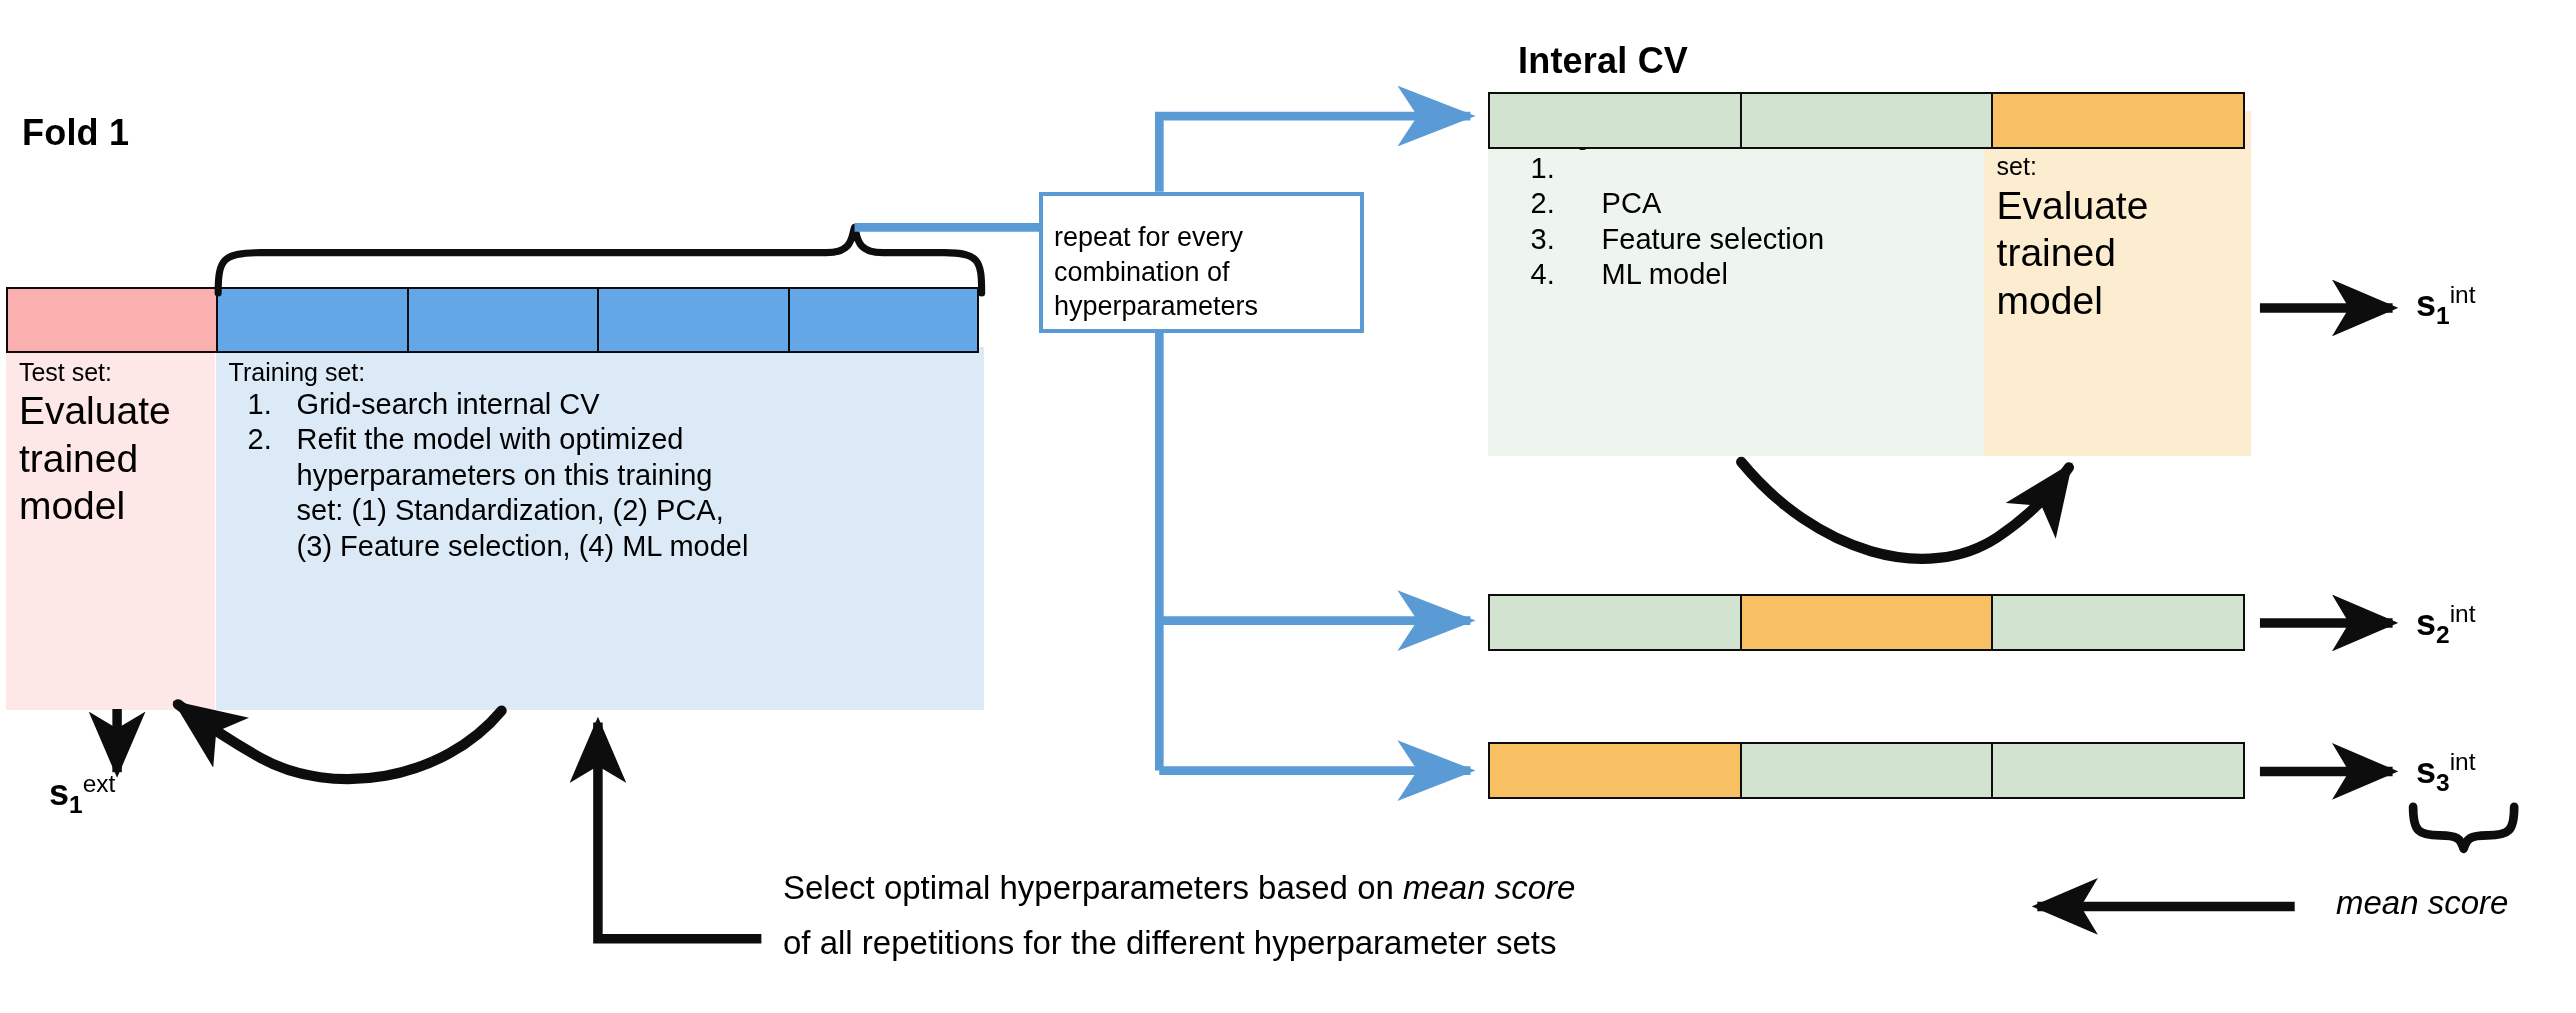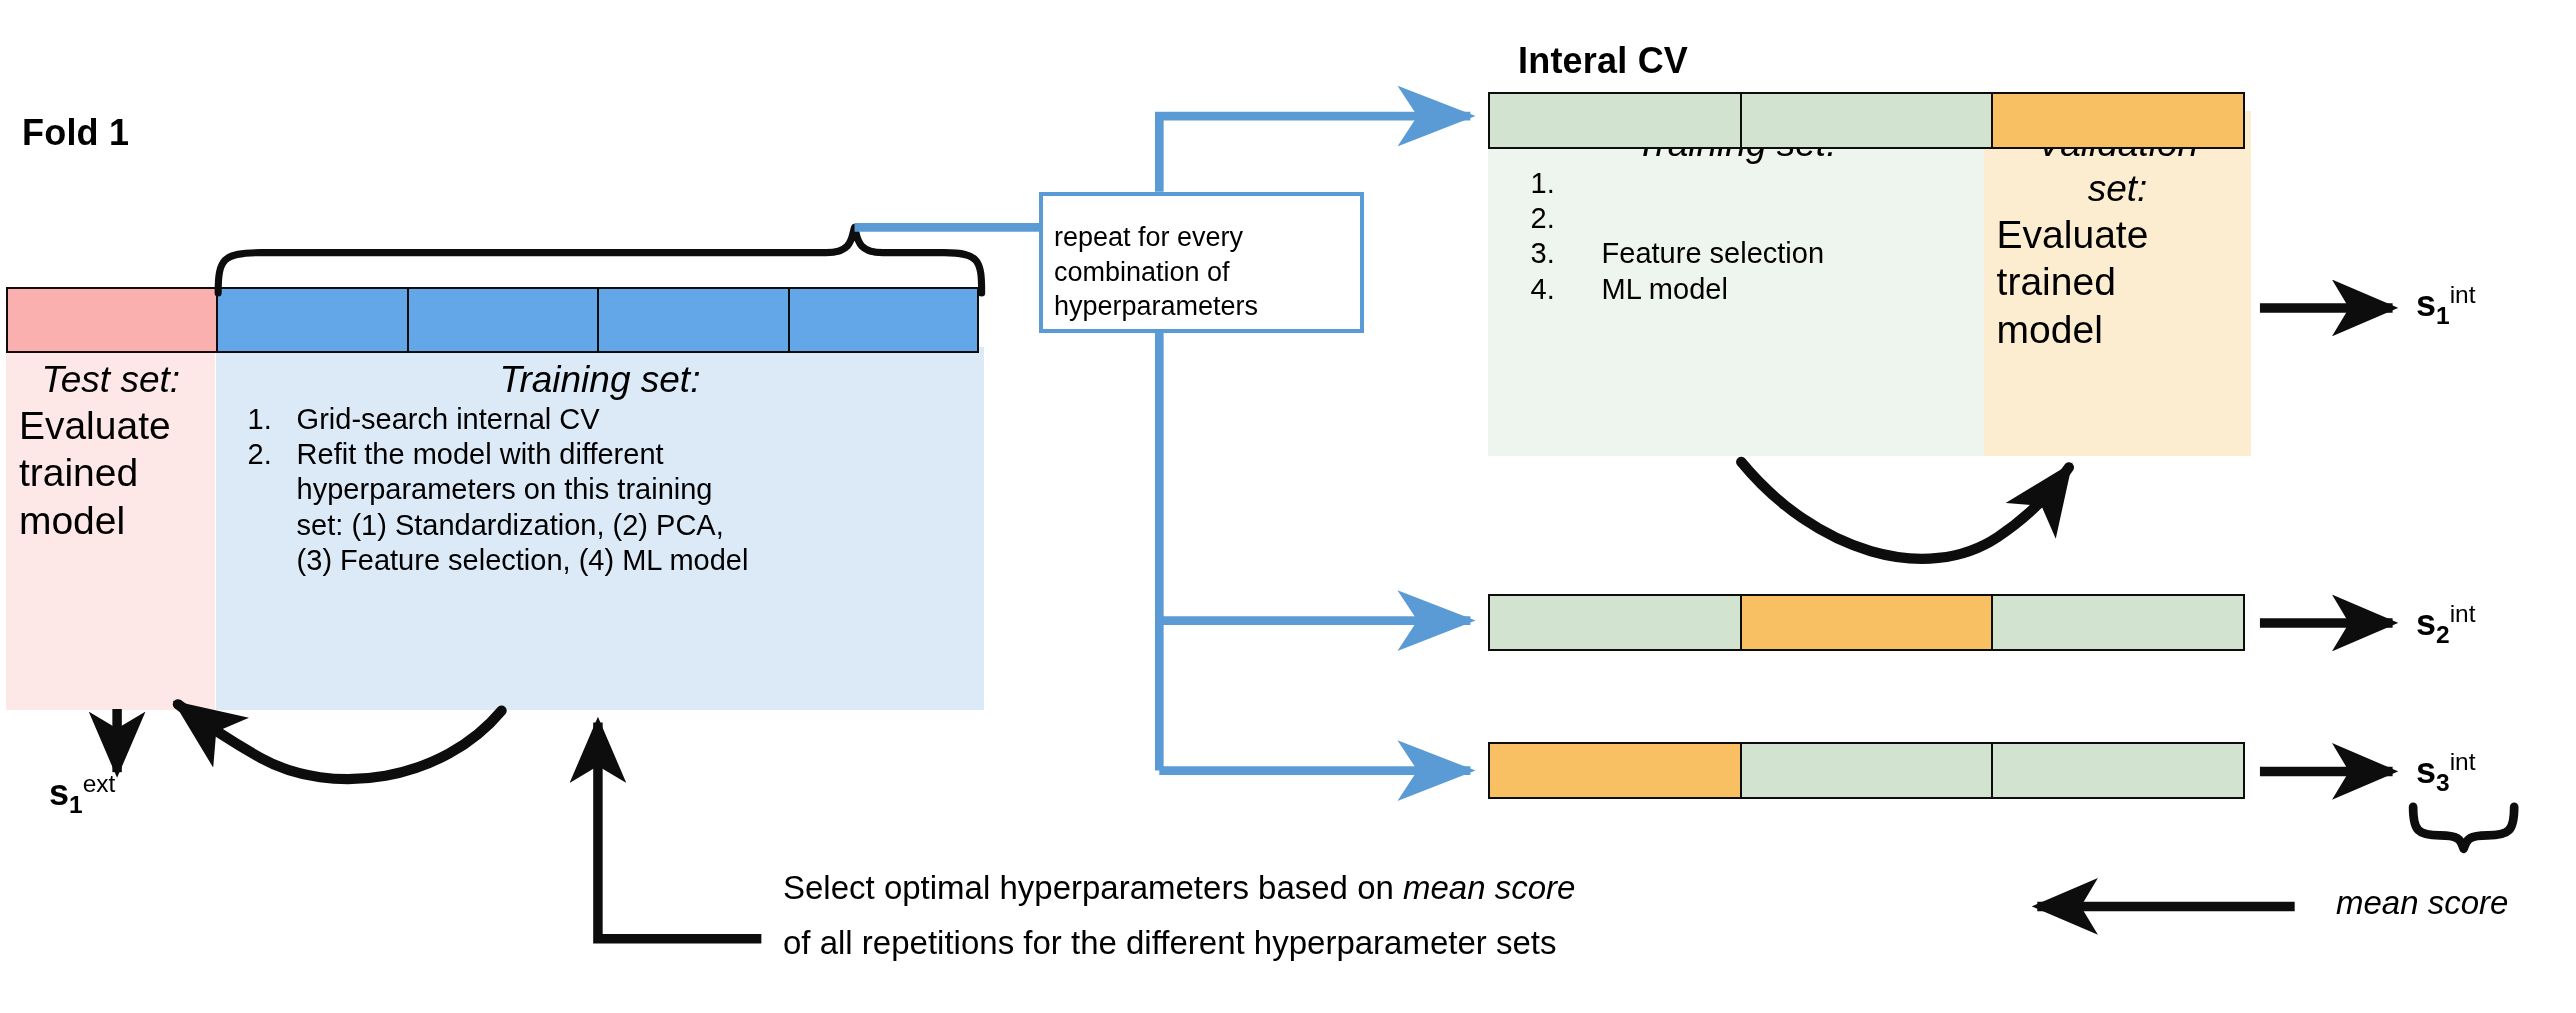--- a/index.html
+++ b/index.html
@@ -12,21 +12,21 @@
   
   .heading{font-weight:bold;font-size:36px;letter-spacing:0.2px;white-space:nowrap;}
 
   
   .strip{position:absolute;display:flex;box-sizing:border-box;}
   .cell{box-sizing:border-box;border:2.4px solid #0d0d0d;margin-left:-2.4px;}
   .cell:first-child{margin-left:0;}
 
   
   .panel{position:absolute;box-sizing:border-box;padding:9.5px 12.6px 8px 12.6px;}
-  .panel .hdr{font-style:italic;font-size:37px;line-height:1.22;white-space:nowrap;text-align:center;}
+  .panel .hdr{font-size:25px;line-height:1.22;white-space:nowrap;}
   .panel .plain{font-size:39px;line-height:1.22;}
   ol.steps{margin:0;padding:0;list-style:none;}
   ol.steps li{font-size:29px;line-height:1.22;display:flex;}
   ol.steps li .num{flex:0 0 auto;}
   ol.steps li .txt{flex:1 1 auto;}
 
   
   .repeat-box{position:absolute;box-sizing:border-box;border:4.7px solid #5b9bd5;
               background:#ffffff;padding:24px 11px;}
   .repeat-box .line{font-size:27px;line-height:1.28;white-space:nowrap;}
@@ -60,21 +60,21 @@
   <div class="panel" style="left:216px;top:347px;width:768px;height:363px;background:#dceaf7;">
     <div class="hdr">Training set:</div>
     <ol class="steps">
       <li>
         <span class="num" style="width:49px;padding-left:19px;">1.</span>
         <span class="txt">Grid-search internal CV</span>
       </li>
       <li>
         <span class="num" style="width:49px;padding-left:19px;">2.</span>
         <span class="txt">
-          <span style="display:block">Refit the model with different</span>
+          <span style="display:block">Refit the model with optimized</span>
           <span style="display:block">hyperparameters on this training</span>
           <span style="display:block">set: (1) Standardization, (2) PCA,</span>
           <span style="display:block">(3) Feature selection, (4) ML model</span>
         </span>
       </li>
     </ol>
   </div>
 
   <div class="strip" style="left:6.3px;top:287px;width:977px;height:66px;">
     <div class="cell" style="width:212px;background:#f9b0ae;"></div>
@@ -95,20 +95,21 @@
   </div>
 
   <div class="panel" style="left:1488px;top:111px;width:496px;height:345px;background:#eef4ee;">
     <div class="hdr">Training set:</div>
     <ol class="steps">
       <li>
         <span class="num" style="width:71px;padding-left:30px;">1.</span>
       </li>
       <li>
         <span class="num" style="width:71px;padding-left:30px;">2.</span>
+        <span class="txt">PCA</span>
       </li>
       <li>
         <span class="num" style="width:71px;padding-left:30px;">3.</span>
         <span class="txt">Feature selection</span>
       </li>
       <li>
         <span class="num" style="width:71px;padding-left:30px;">4.</span>
         <span class="txt">ML model</span>
       </li>
     </ol>

